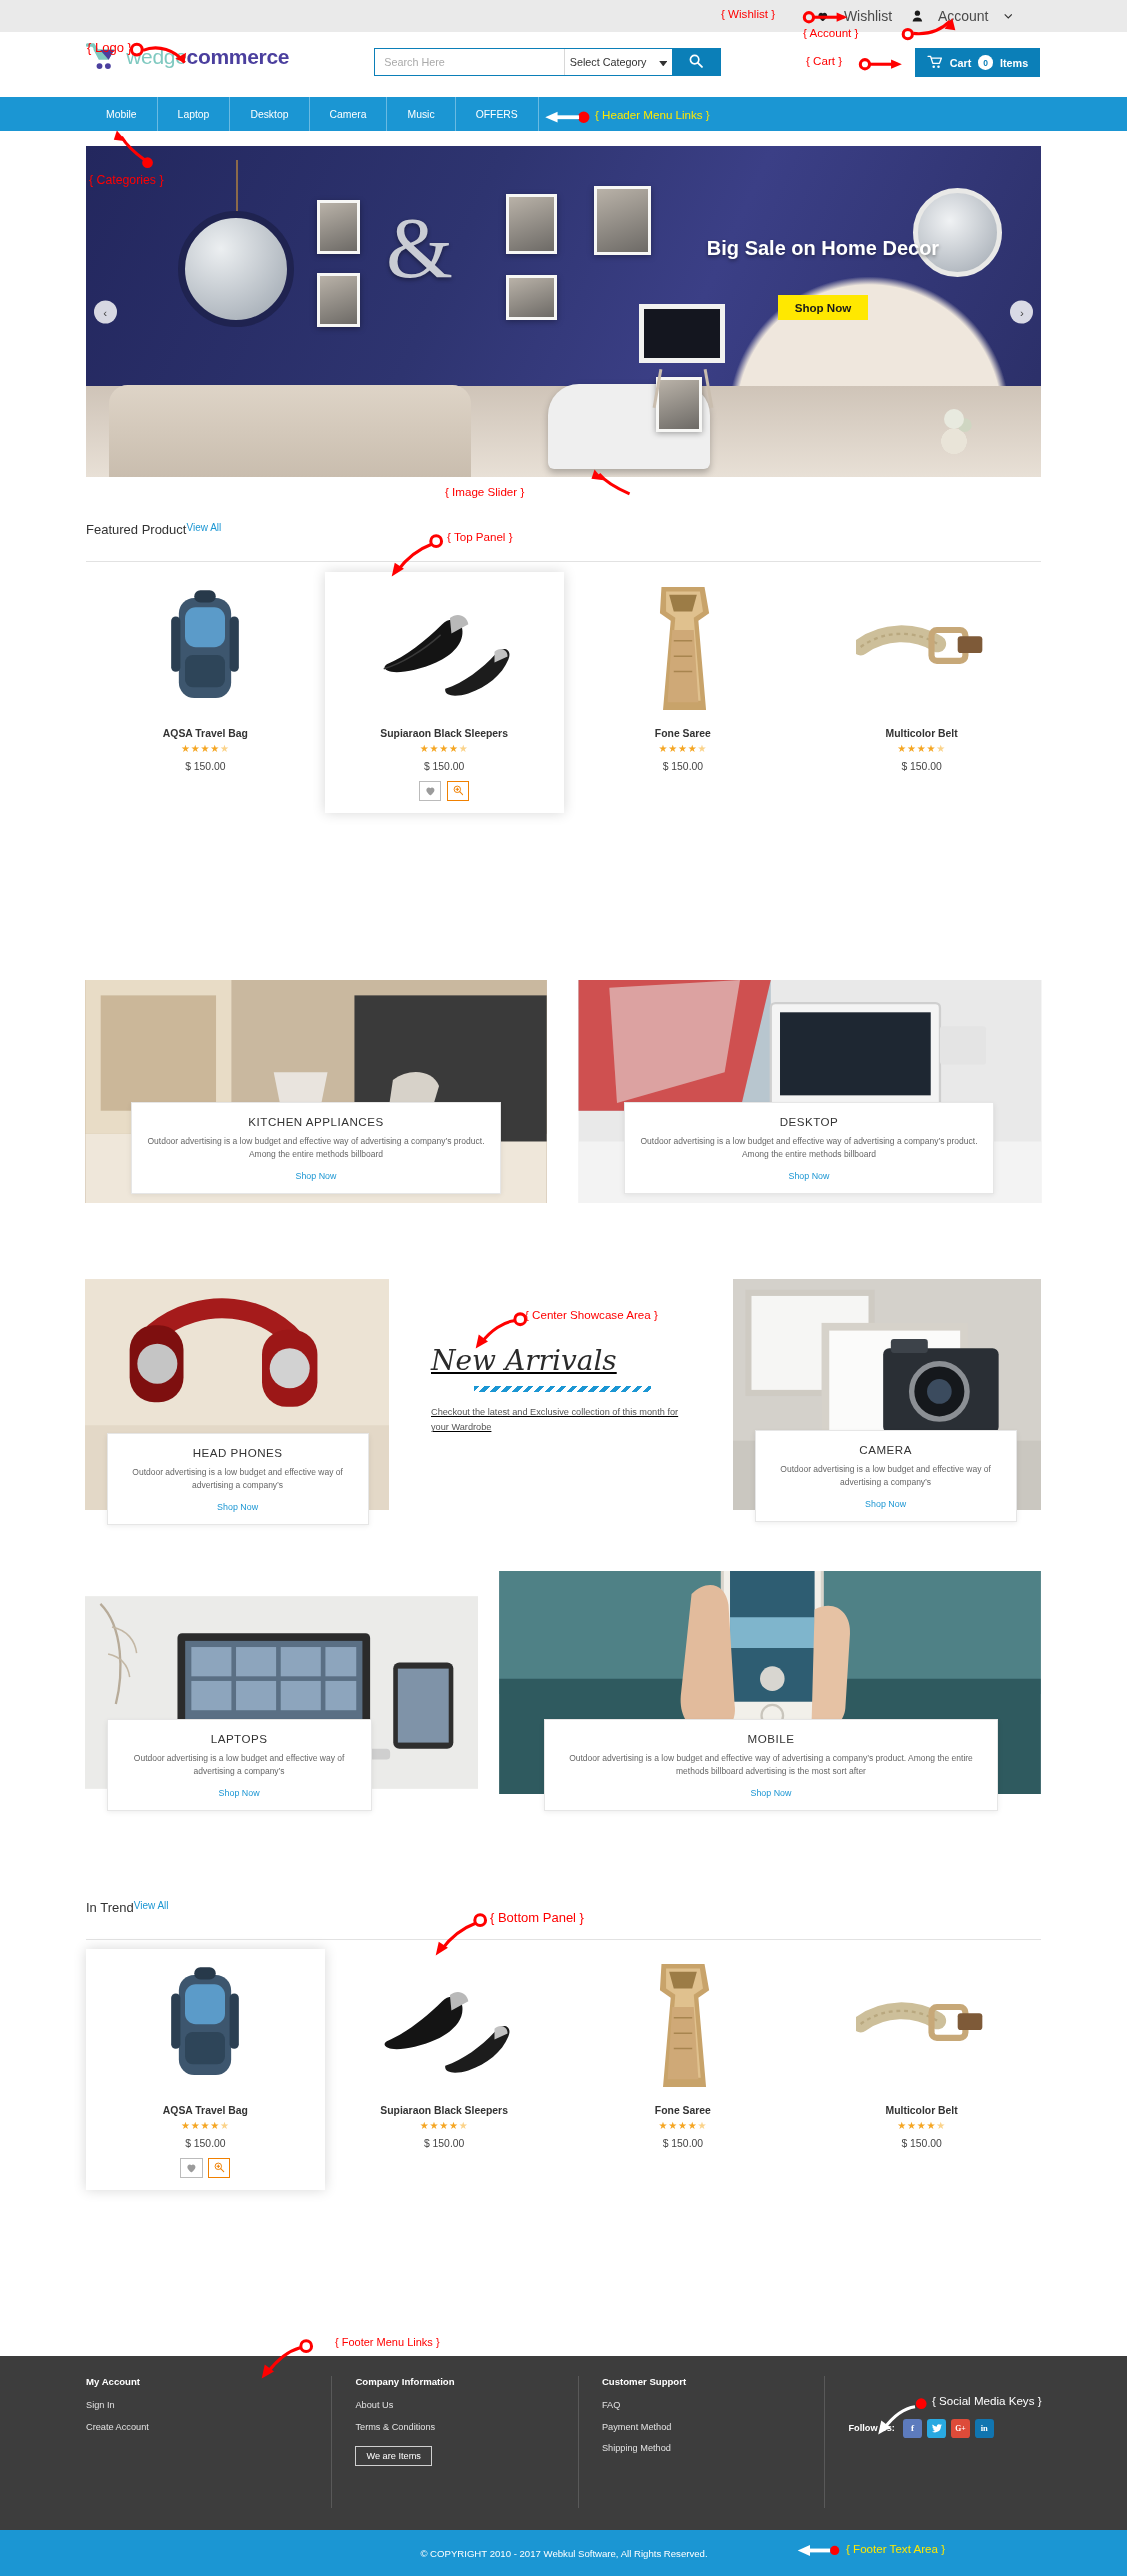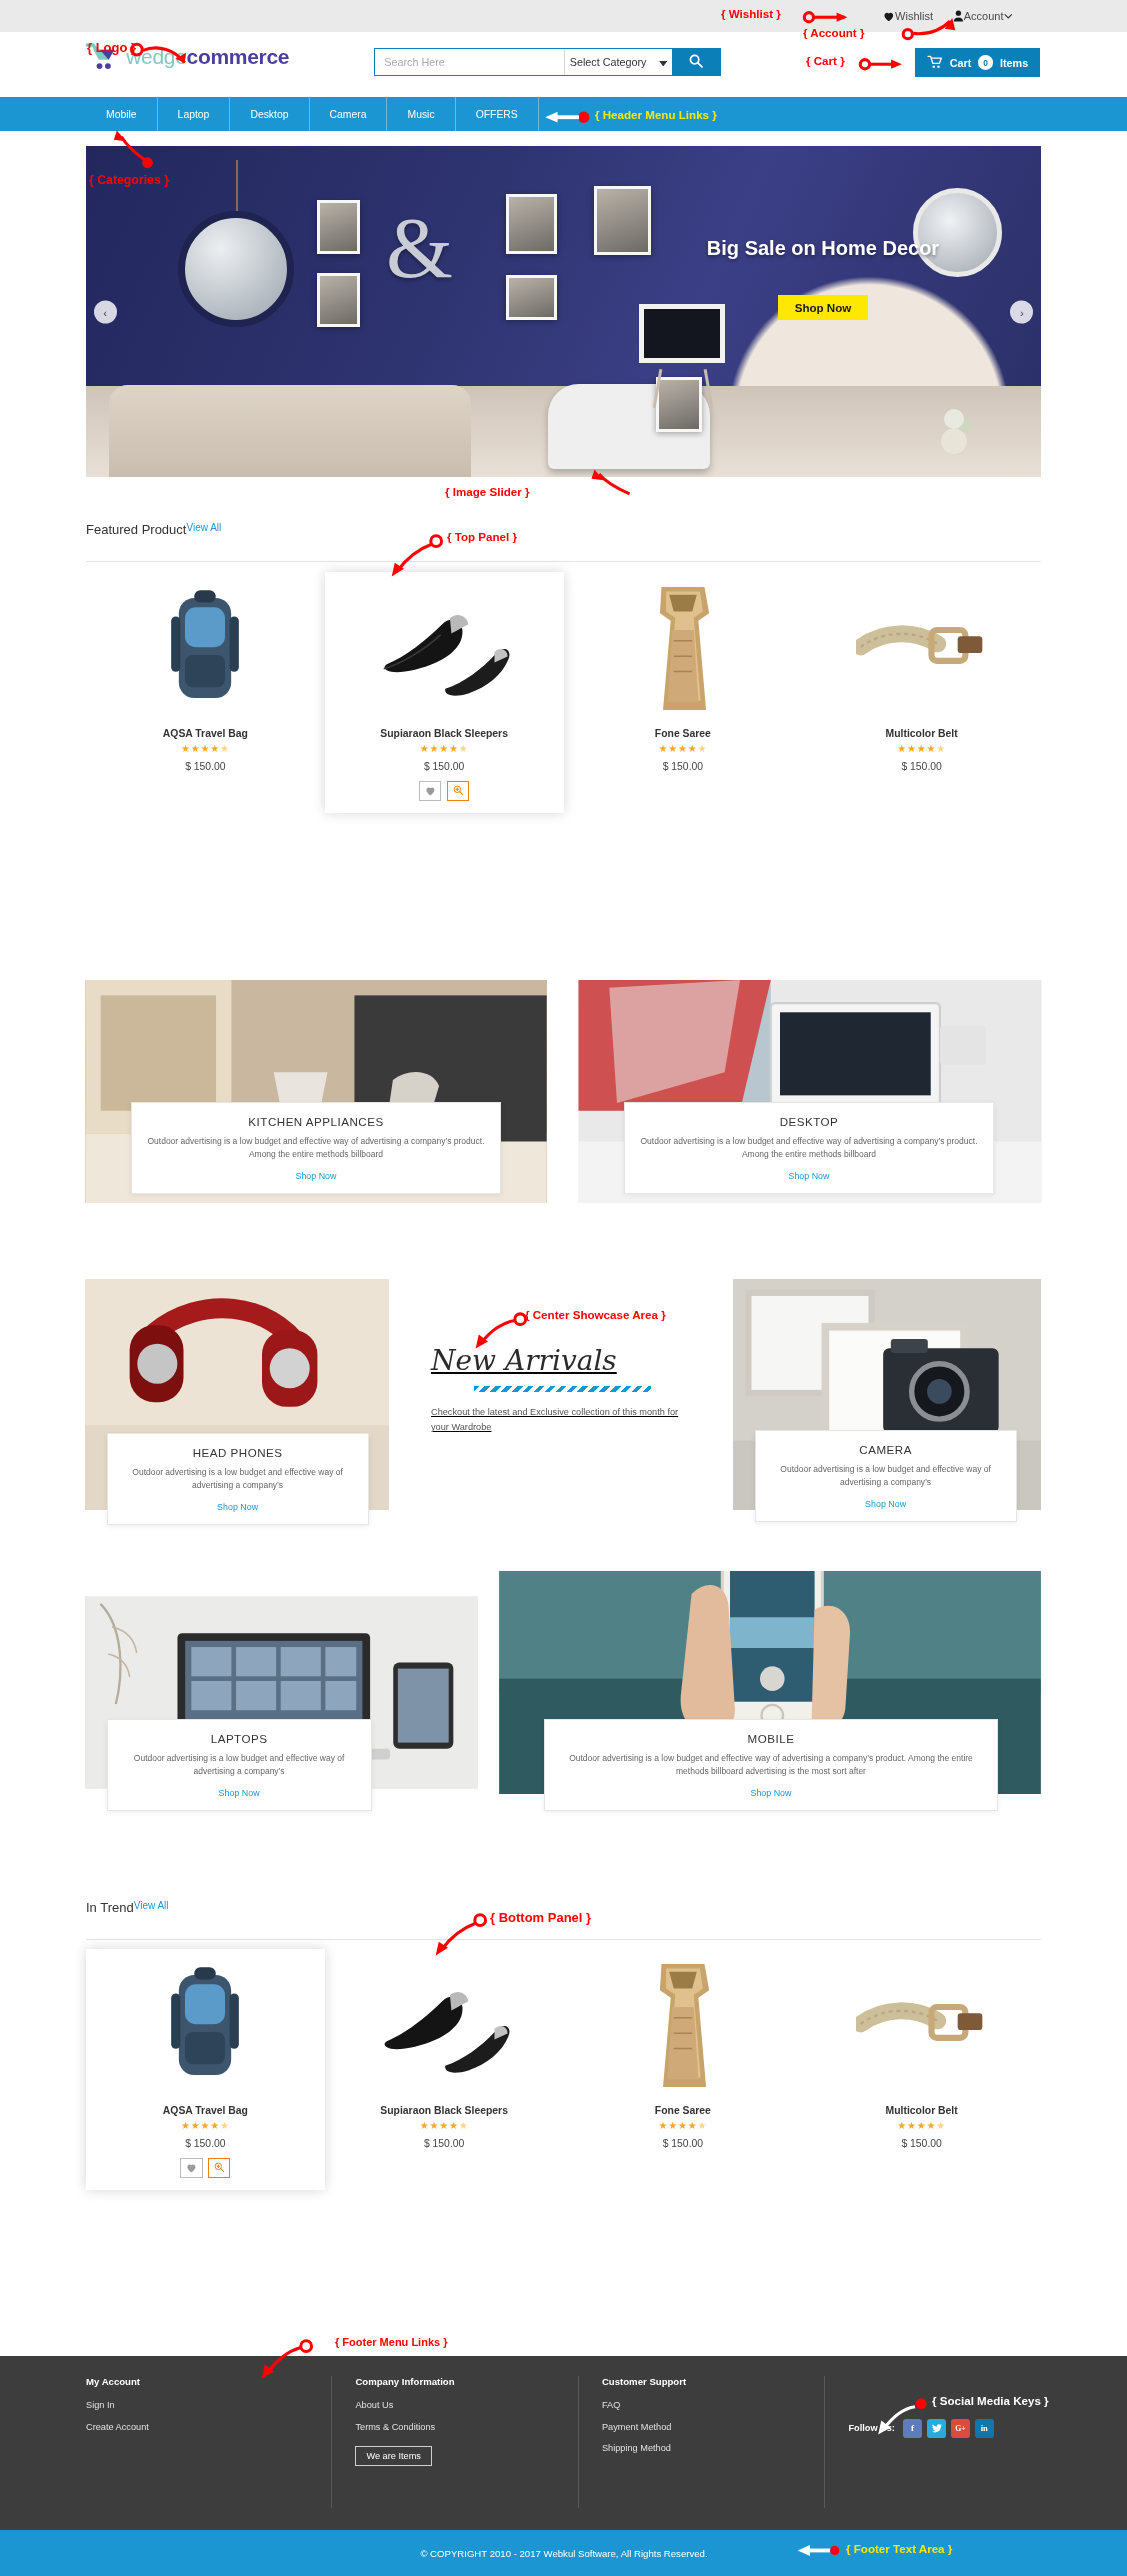--- a/index.html
+++ b/index.html
@@ -4,29 +4,29 @@
 <style>
   * { box-sizing: border-box; margin: 0; padding: 0; }
   html, body {
     width: 1128px; height: 2576px;
     font-family: "Liberation Sans", sans-serif;
     background: #fff; overflow: hidden;
   }
   .page { position: relative; width: 1128px; height: 2576px; background:#ffffff; }
 
   
-  .anno { position: absolute; color: #ff0000; font-weight: bold; white-space: nowrap;
+  .anno { position: absolute; color: #ff0000; font-weight: normal; white-space: nowrap;
           font-family: "Liberation Sans", sans-serif; z-index: 60; }
   .anno.yellow { color: #ffe800; }
   .annoArrow { position: absolute; z-index: 60; pointer-events: none; }
 
   
   .topbar { position:absolute; left:0; top:0; width:1128px; height:32px; background:#eaeaea; }
   .topbar-inner { position:absolute; right:116px; top:0; height:32px; display:flex; align-items:center; gap:20px; }
-  .tb-item { display:flex; align-items:center; gap:0; font-size:11px; color:#4a4a4a; }
+  .tb-item { display:flex; align-items:center; gap:15px; font-size:14px; color:#4a4a4a; }
   .tb-item .ic { display:inline-flex; align-items:center; color:#333; }
 
   
   .header { position:absolute; left:0; top:32px; width:1128px; height:59px; background:#ffffff; }
   .logo { position:absolute; left:86px; top:43px; display:flex; align-items:center; gap:6.2px; }
   .logo-text { font-size:21px; font-weight:bold; letter-spacing:-0.3px; }
   .logo-text .w1 { color:#7fc9c0; font-weight:normal; }
   .logo-text .w2 { color:#4b3f9e; }
 
   .searchbox { position:absolute; left:374px; top:48px; width:347px; height:28px;

